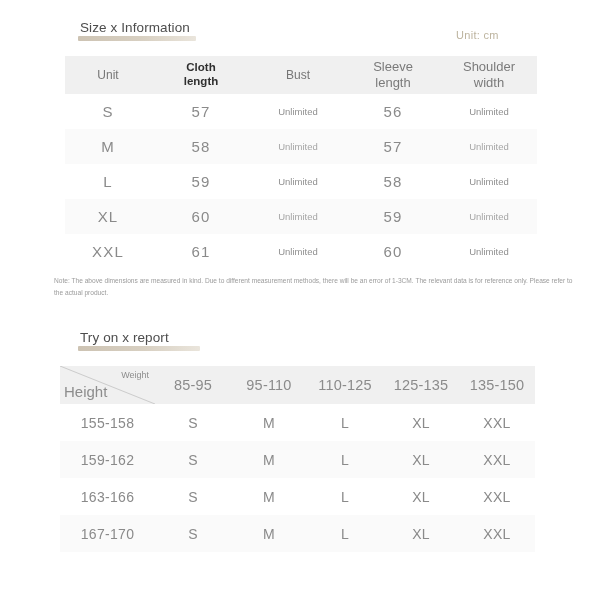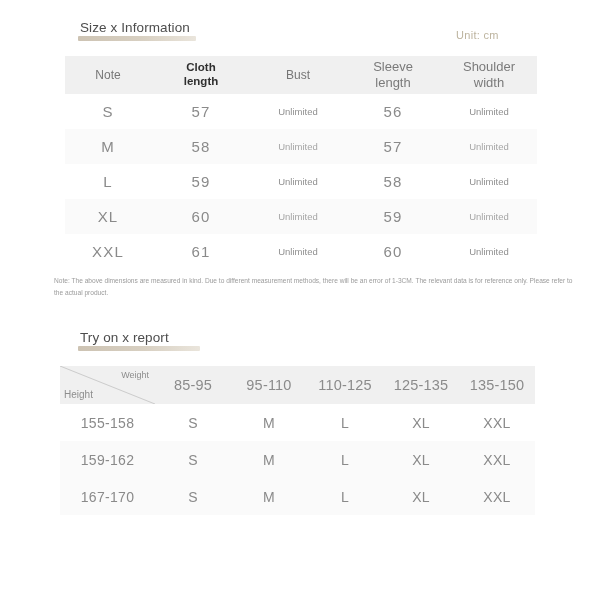--- a/index.html
+++ b/index.html
@@ -164,21 +164,21 @@
     right: 6px;
     top: 4px;
     font-size: 9px;
     color: #8d8d8d;
     letter-spacing: 0;
   }
   .corner-cell .lbl-height {
     position: absolute;
     left: 4px;
     bottom: 4px;
-    font-size: 10px;
+    font-size: 15px;
     color: #8d8d8d;
     letter-spacing: 0;
   }
 </style>
 </head>
 <body>
 
 <div class="section" style="top:18px;">
   <div class="section-heading">
     <span>Size x Information</span>
@@ -191,21 +191,21 @@
 <table id="size-table">
   <colgroup>
     <col class="col-size">
       <col class="col-cloth">
       <col class="col-bust">
       <col class="col-sleeve">
       <col class="col-shoulder">
   </colgroup>
   <thead>
     <tr>
-      <th class="plain">Note</th>
+      <th class="plain">Unit</th>
       <th class="strong">
         <div>Cloth</div>
         <div>length</div>
       </th>
       <th class="plain">Bust</th>
       <th>
         <div>Sleeve</div>
         <div>length</div>
       </th>
       <th>
@@ -297,20 +297,28 @@
       <td>XXL</td>
     </tr>
     <tr class="alt">
       <td>159-162</td>
       <td>S</td>
       <td>M</td>
       <td>L</td>
       <td>XL</td>
       <td>XXL</td>
     </tr>
+    <tr>
+      <td>163-166</td>
+      <td>S</td>
+      <td>M</td>
+      <td>L</td>
+      <td>XL</td>
+      <td>XXL</td>
+    </tr>
     <tr class="alt">
       <td>167-170</td>
       <td>S</td>
       <td>M</td>
       <td>L</td>
       <td>XL</td>
       <td>XXL</td>
     </tr>
   </tbody>
 </table>

